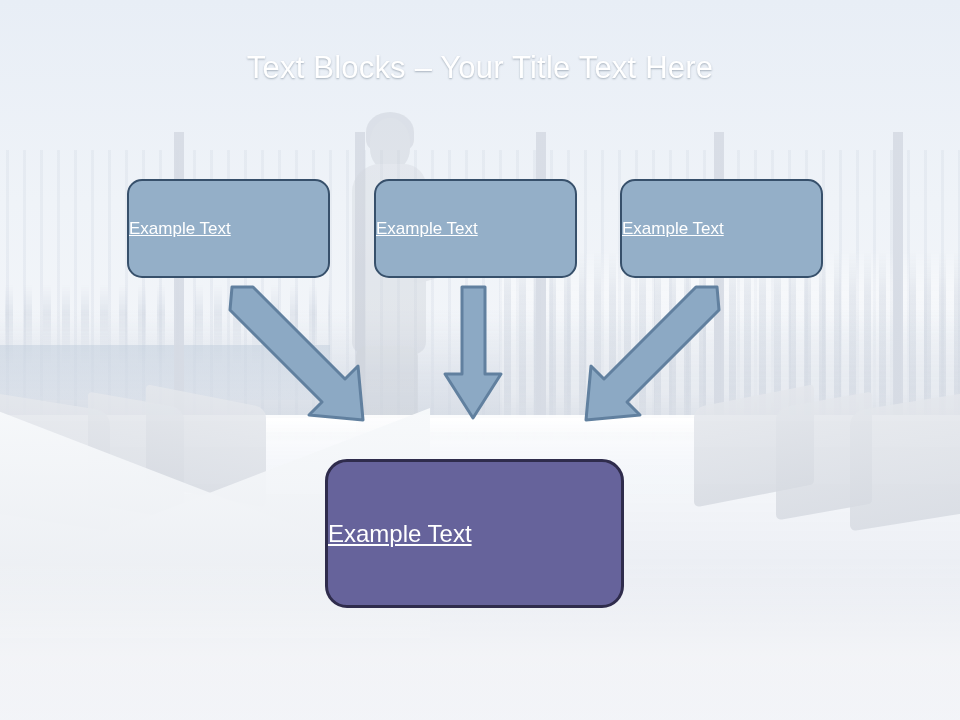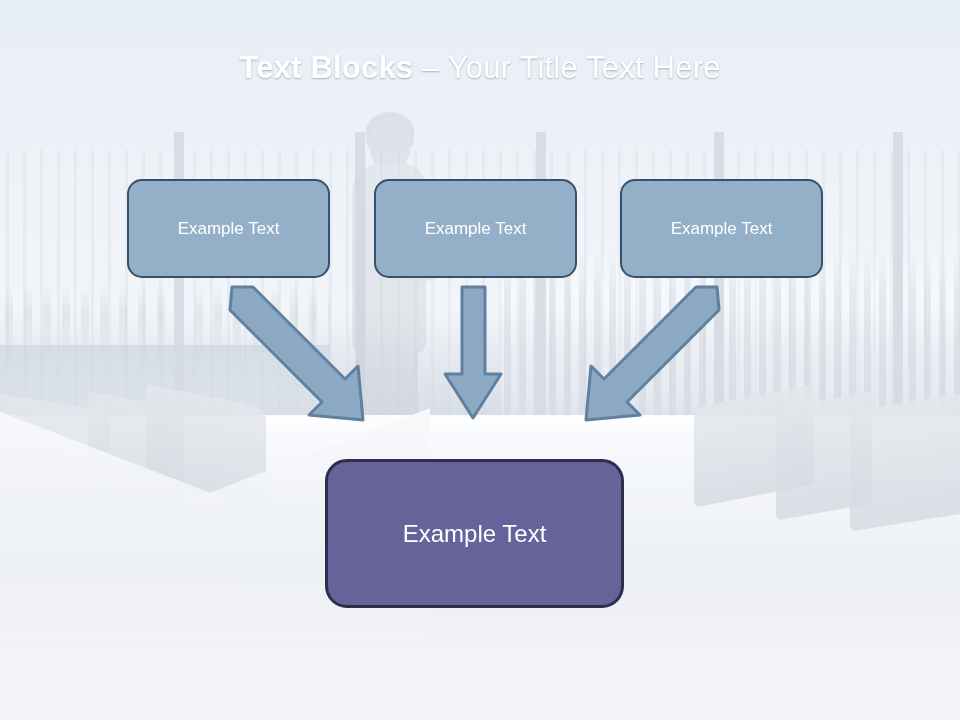--- a/index.html
+++ b/index.html
@@ -164,33 +164,34 @@
   .title {
     position: absolute;
     left: 0; right: 0; top: 50px;
     text-align: center;
     color: #ffffff;
     font-size: 31px;
     letter-spacing: .2px;
     white-space: nowrap;
     text-shadow: 0 1px 2px rgba(40,60,80,.35);
   }
-  .title .strong { font-weight: bold; }
+  .title .strong { font-weight: normal; }
   .title .light  { font-weight: normal; }
 
   
   .block {
     position: absolute;
     display: flex;
     align-items: center;
-    justify-content: center;
+    justify-content: flex-start;
     border-radius: 15px;
     box-sizing: border-box;
     color: #ffffff;
     text-align: center;
+    text-decoration: underline;
   }
   .block.top {
     width: 203px;
     height: 99px;
     top: 179px;
     background: #94afc8;
     border: 2.5px solid #37506b;
     font-size: 17px;
   }
   #block-1 { left: 127px; }

